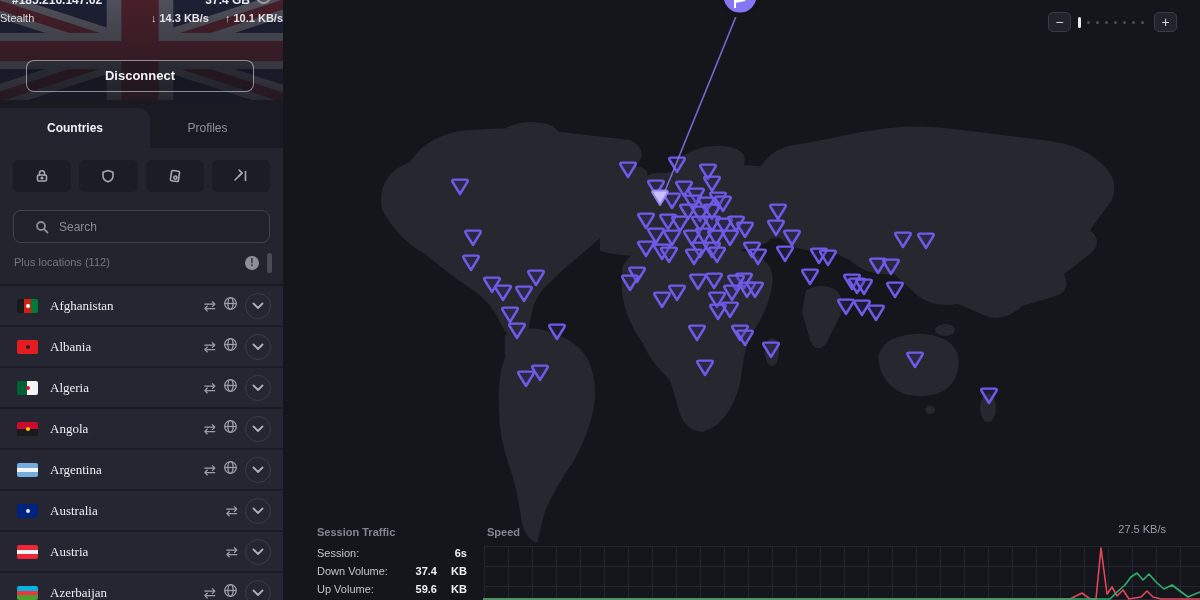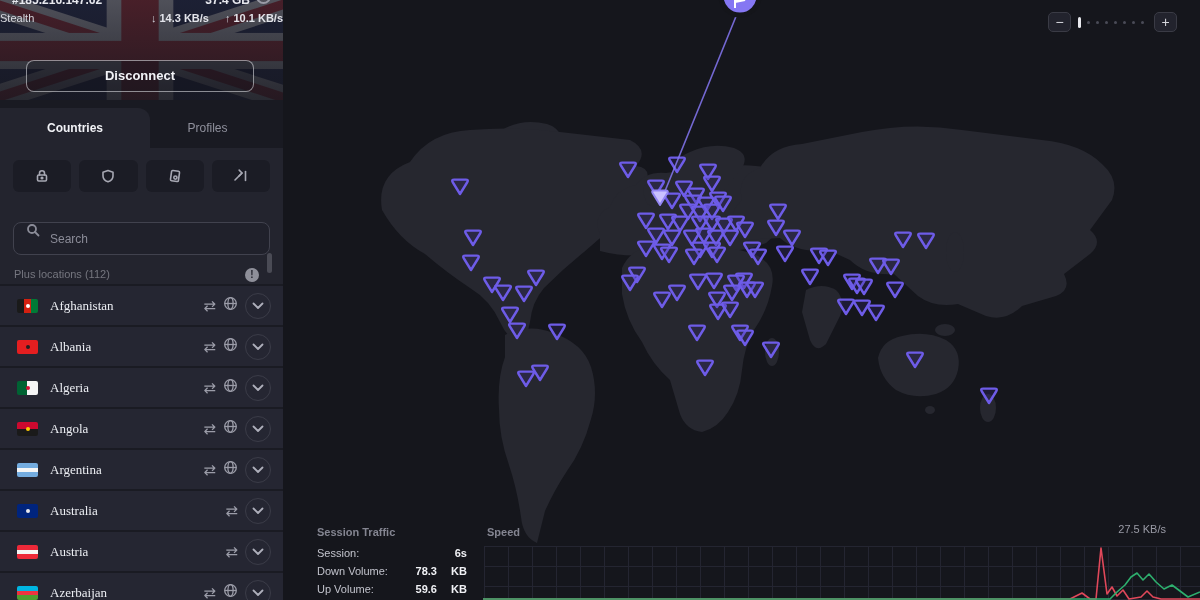--- a/index.html
+++ b/index.html
@@ -64,22 +64,22 @@
       border-radius:0 12px 0 0;}
   #tabbar .tab-label{position:absolute;bottom:0;height:40px;line-height:40px;text-align:center;font-size:12px;cursor:pointer;}
   #tab-countries{left:0;width:150px;color:#f1f2f6;font-weight:bold;}
   #tab-profiles{left:150px;width:115px;color:#8f909c;}
 
   #iconrow{display:flex;gap:8px;padding:12px 13px 6px;}
   .tool-btn{flex:1;height:32px;background:#1b1c25;border-radius:6px;display:flex;
             align-items:center;justify-content:center;cursor:pointer;}
   .tool-btn svg{stroke:#a7a8b3;fill:none;stroke-width:1.6;stroke-linecap:round;stroke-linejoin:round;}
 
-  #searchbox{margin:24px 13px 0;height:33px;border:1px solid #41424e;border-radius:8px;
-             display:flex;padding:0 12px;background:#20212b;}
+  #searchbox{margin:12px 13px 0;height:33px;border:1px solid #41424e;border-radius:8px;
+             display:flex;align-items:center;padding:0 21px;background:#20212b;}
   #searchbox svg{stroke:#8b8c98;fill:none;stroke-width:1.8;stroke-linecap:round;}
   #search-input{flex:1;margin-left:8px;background:transparent;border:none;outline:none;
                 color:#c9cad2;font-size:12px;}
   #search-input::placeholder{color:#8b8c98;}
 
   #plusrow{display:flex;align-items:flex-start;padding:13px 14px 8px;color:#75767f;font-size:11px;}
   #plusrow .spacer{flex:1;}
   #info-badge{width:14px;height:14px;border-radius:50%;background:#8e8f99;color:#23242e;
       font-size:10px;font-weight:bold;text-align:center;line-height:14px;margin-right:10px;cursor:pointer;}
   #scroll-thumb{width:5px;height:20px;background:#4a4b55;border-radius:3px;position:absolute;
@@ -246,21 +246,21 @@
 
     <div id="session">
       <div class="hdr">Session Traffic</div>
       <div class="sess-row">
         <span class="sess-label">Session:</span>
         <span class="sess-val"></span>
         <span class="sess-unit">6s</span>
       </div>
       <div class="sess-row">
         <span class="sess-label">Down Volume:</span>
-        <span class="sess-val">78.3</span>
+        <span class="sess-val">37.4</span>
         <span class="sess-unit">KB</span>
       </div>
       <div class="sess-row">
         <span class="sess-label">Up Volume:</span>
         <span class="sess-val">59.6</span>
         <span class="sess-unit">KB</span>
       </div>
     </div>
 
     <div id="speed-wrap">

